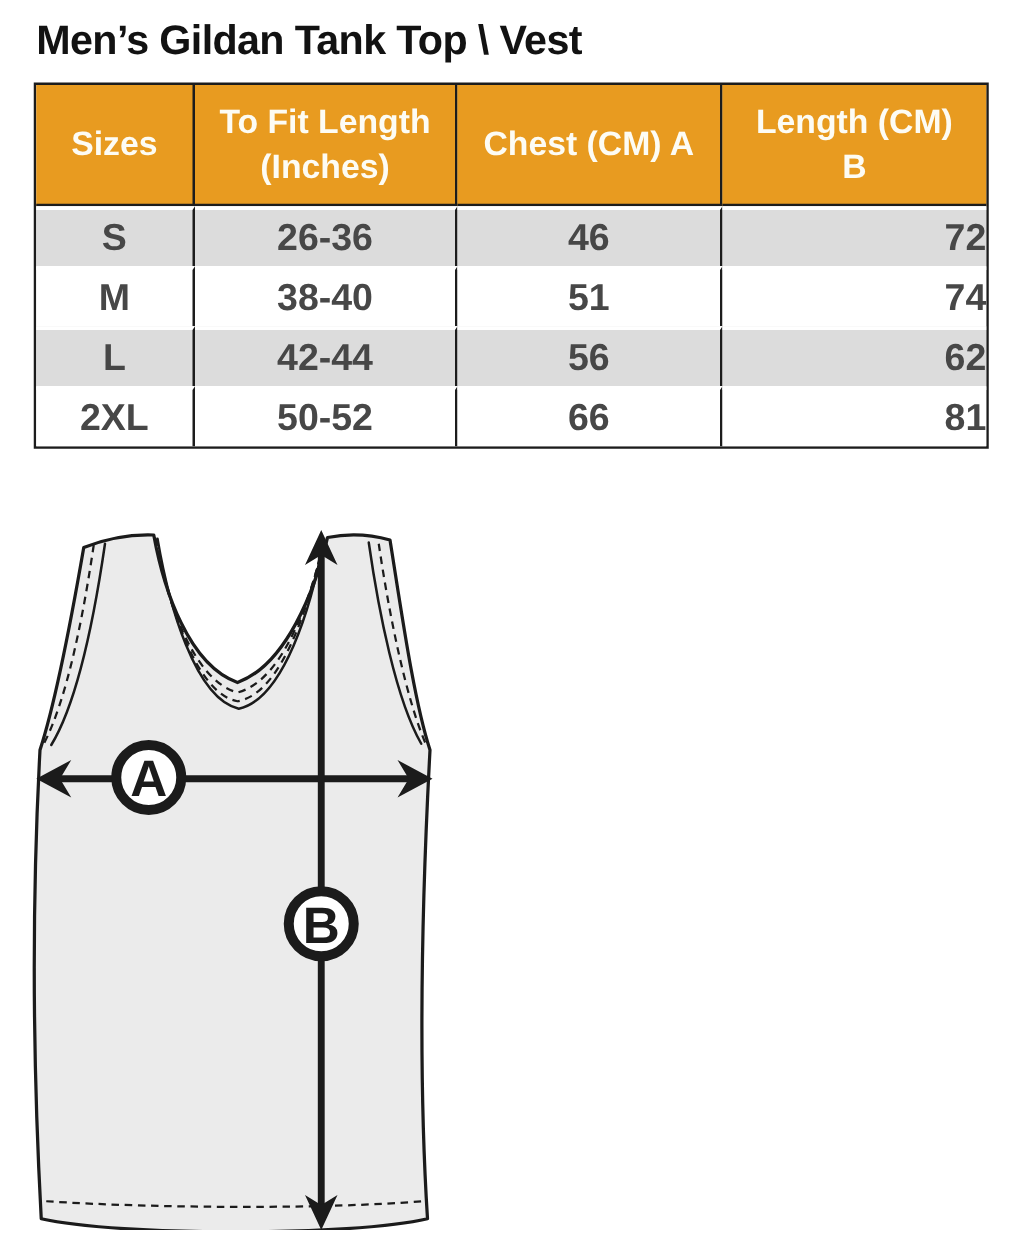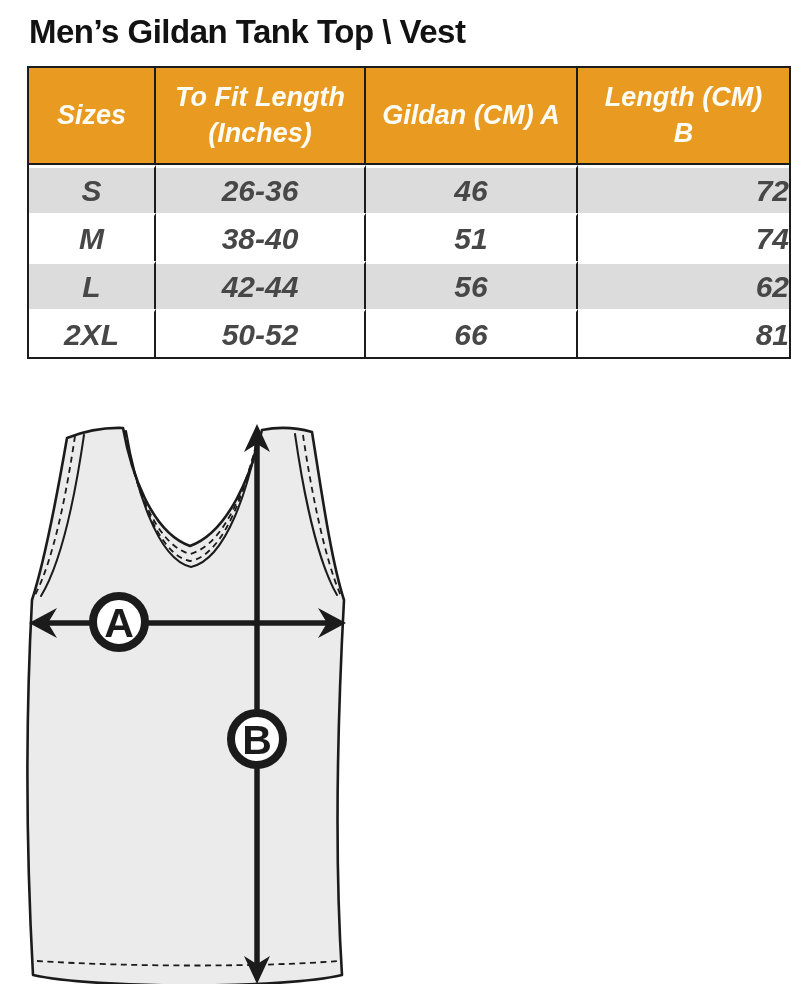--- a/index.html
+++ b/index.html
@@ -13,21 +13,20 @@
     position:absolute; left:29px; top:13px; margin:0;
     font-size:33px; font-weight:700; letter-spacing:-0.5px;
     color: var(--title-text, #121212);
     white-space:nowrap;
   }
   table.size-table {
     position:absolute; left:27px; top:66px; width:760px;
     border-collapse:separate; border-spacing:0;
     table-layout:fixed;
     border:2px solid var(--table-border, #1c1c1c);
-    font-style:italic;
   }
   .size-table th {
     background: var(--header-bg, #e89b20);
     color: var(--header-text, #fdfcf4);
     font-size:27px; font-weight:700; line-height:1.3;
     height:95px; text-align:center; vertical-align:middle;
     border-bottom:2px solid var(--table-border, #1c1c1c);
     border-right:2px solid var(--table-border, #1c1c1c);
     padding:0 4px;
   }
@@ -75,21 +74,21 @@
       <tr>
         <th>
           <span class="h-line">Sizes</span>
 
         </th>
         <th>
           <span class="h-line">To Fit Length</span>
           <span class="h-line">(Inches)</span>
         </th>
         <th>
-          <span class="h-line">Gildan (CM) A</span>
+          <span class="h-line">Chest (CM) A</span>
 
         </th>
         <th>
           <span class="h-line">Length  (CM)</span>
           <span class="h-line">B</span>
         </th>
       </tr>
     </thead>
     <tbody>
       <tr>

